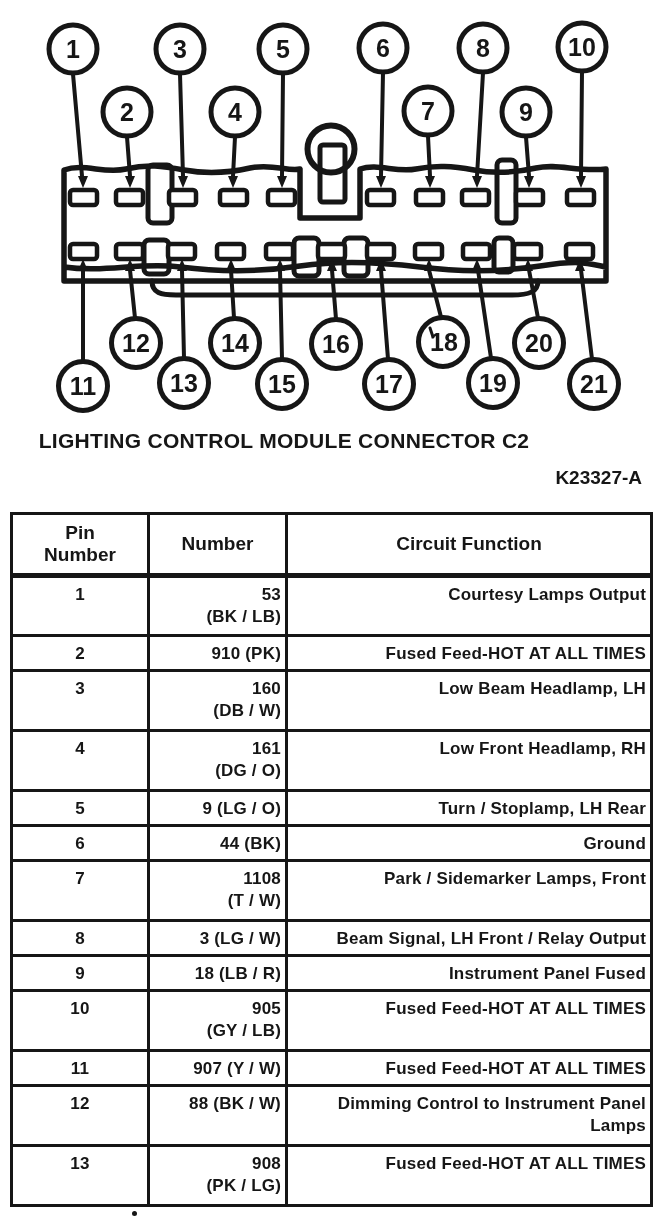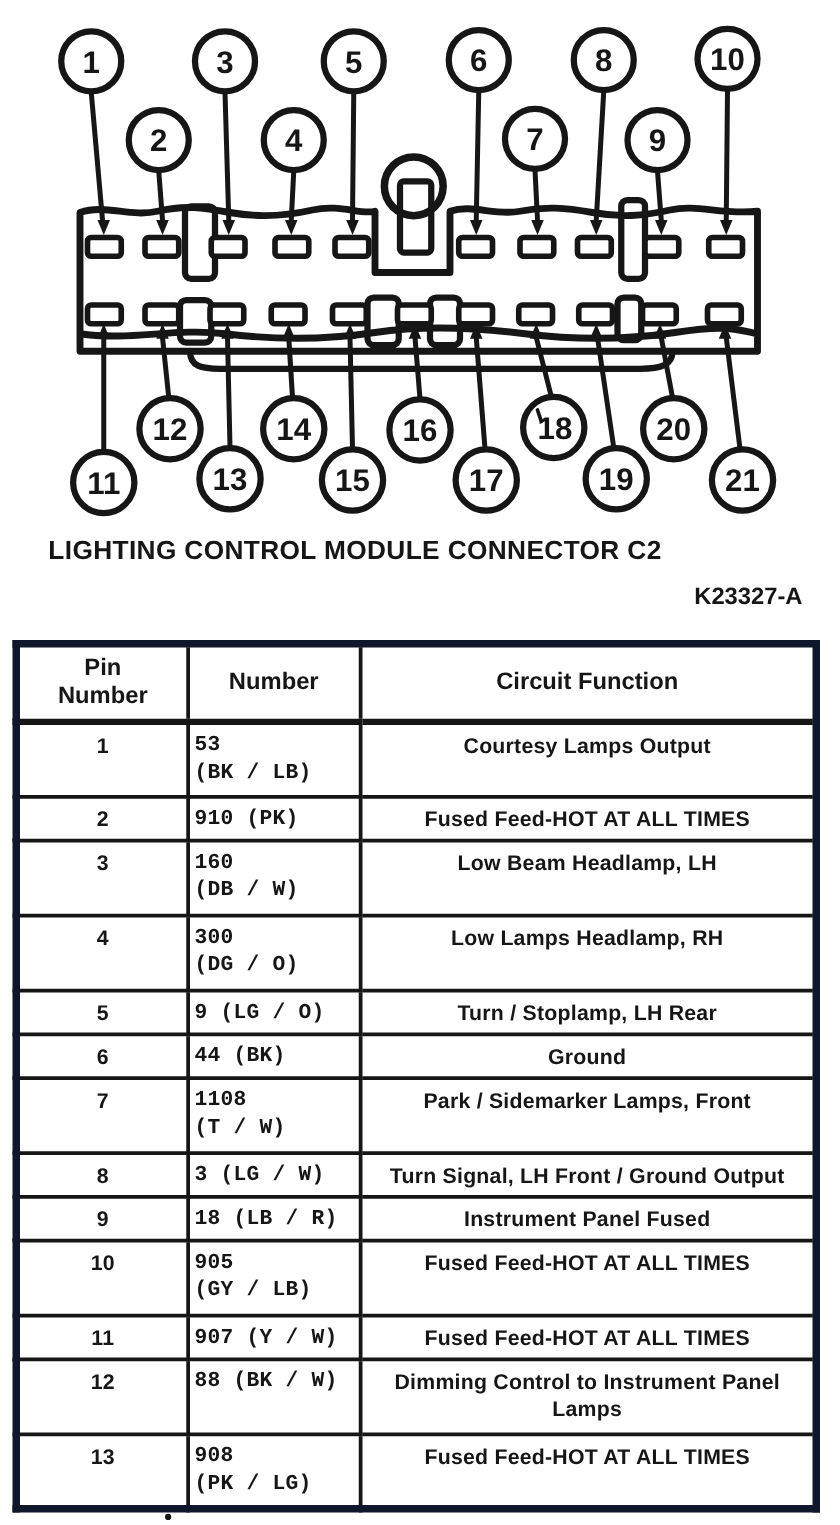--- a/index.html
+++ b/index.html
@@ -19,32 +19,32 @@
   .figure-id{
     position:absolute;top:467px;right:30px;font-size:19px;font-weight:700;margin-left:28px;
   }
   table.pin-table{
     position:absolute;left:10px;top:512px;width:640px;
     border-collapse:collapse;table-layout:fixed;
   }
   table.pin-table,
   table.pin-table th,
   table.pin-table td{border:3px solid #161616;}
-  table.pin-table{border:6px solid #0f172a;}
+  table.pin-table{border:1px solid #0f172a;}
   table.pin-table th{
     font-size:19px;font-weight:700;text-align:center;vertical-align:middle;
     white-space:pre-line;padding:2px;border-bottom-width:5px;
   }
   table.pin-table td{
     font-size:17px;font-weight:700;vertical-align:top;padding:6px 4px 2px 4px;
     line-height:1.3;letter-spacing:.2px;
   }
   td.c-pin{text-align:center;}
-  td.c-circuit{text-align:left;white-space:pre-line;font-family:Liberation Mono, monospace;}
-  td.c-func{text-align:center;padding-left:10px;}
+  td.c-circuit{text-align:right;white-space:pre-line;}
+  td.c-func{text-align:right;padding-left:10px;}
   tr.t{height:60px;}
   tr.s{height:35px;}
   tr.h{height:62px;}
   .speck{
     position:absolute;left:132px;top:1211px;width:5px;height:5px;
     background:#161616;border-radius:50%;
   }
 </style>
 </head>
 <body>
@@ -265,44 +265,44 @@
         <td class="c-func">Fused Feed-HOT AT ALL TIMES</td>
       </tr>
       <tr class="t">
         <td class="c-pin">3</td>
         <td class="c-circuit">160
 (DB / W)</td>
         <td class="c-func">Low Beam Headlamp, LH</td>
       </tr>
       <tr class="t">
         <td class="c-pin">4</td>
-        <td class="c-circuit">300
+        <td class="c-circuit">161
 (DG / O)</td>
-        <td class="c-func">Low Lamps Headlamp, RH</td>
+        <td class="c-func">Low Front Headlamp, RH</td>
       </tr>
       <tr class="s">
         <td class="c-pin">5</td>
         <td class="c-circuit">9 (LG / O)</td>
         <td class="c-func">Turn / Stoplamp, LH Rear</td>
       </tr>
       <tr class="s">
         <td class="c-pin">6</td>
         <td class="c-circuit">44 (BK)</td>
         <td class="c-func">Ground</td>
       </tr>
       <tr class="t">
         <td class="c-pin">7</td>
         <td class="c-circuit">1108
 (T / W)</td>
         <td class="c-func">Park / Sidemarker Lamps, Front</td>
       </tr>
       <tr class="s">
         <td class="c-pin">8</td>
         <td class="c-circuit">3 (LG / W)</td>
-        <td class="c-func">Turn Signal, LH Front / Ground Output</td>
+        <td class="c-func">Beam Signal, LH Front / Relay Output</td>
       </tr>
       <tr class="s">
         <td class="c-pin">9</td>
         <td class="c-circuit">18 (LB / R)</td>
         <td class="c-func">Instrument Panel Fused</td>
       </tr>
       <tr class="t">
         <td class="c-pin">10</td>
         <td class="c-circuit">905
 (GY / LB)</td>

